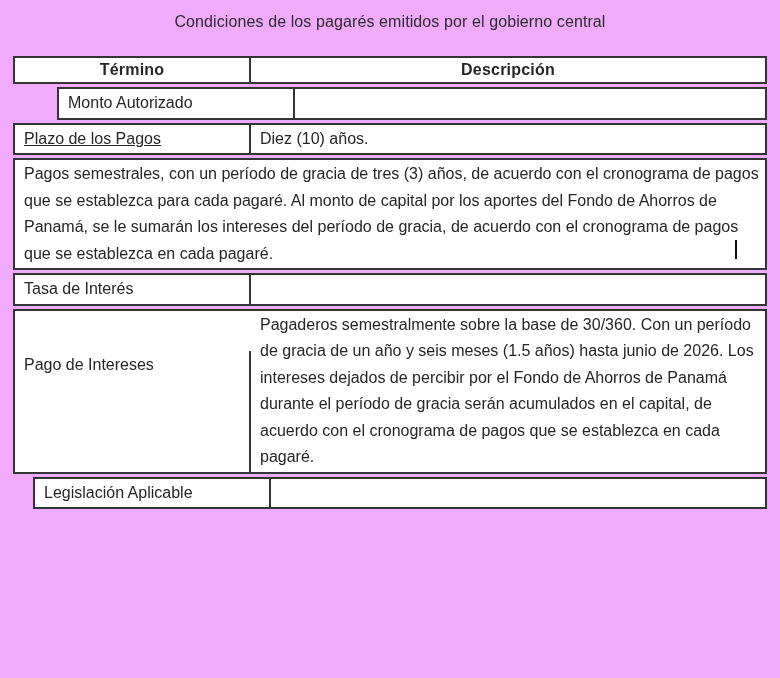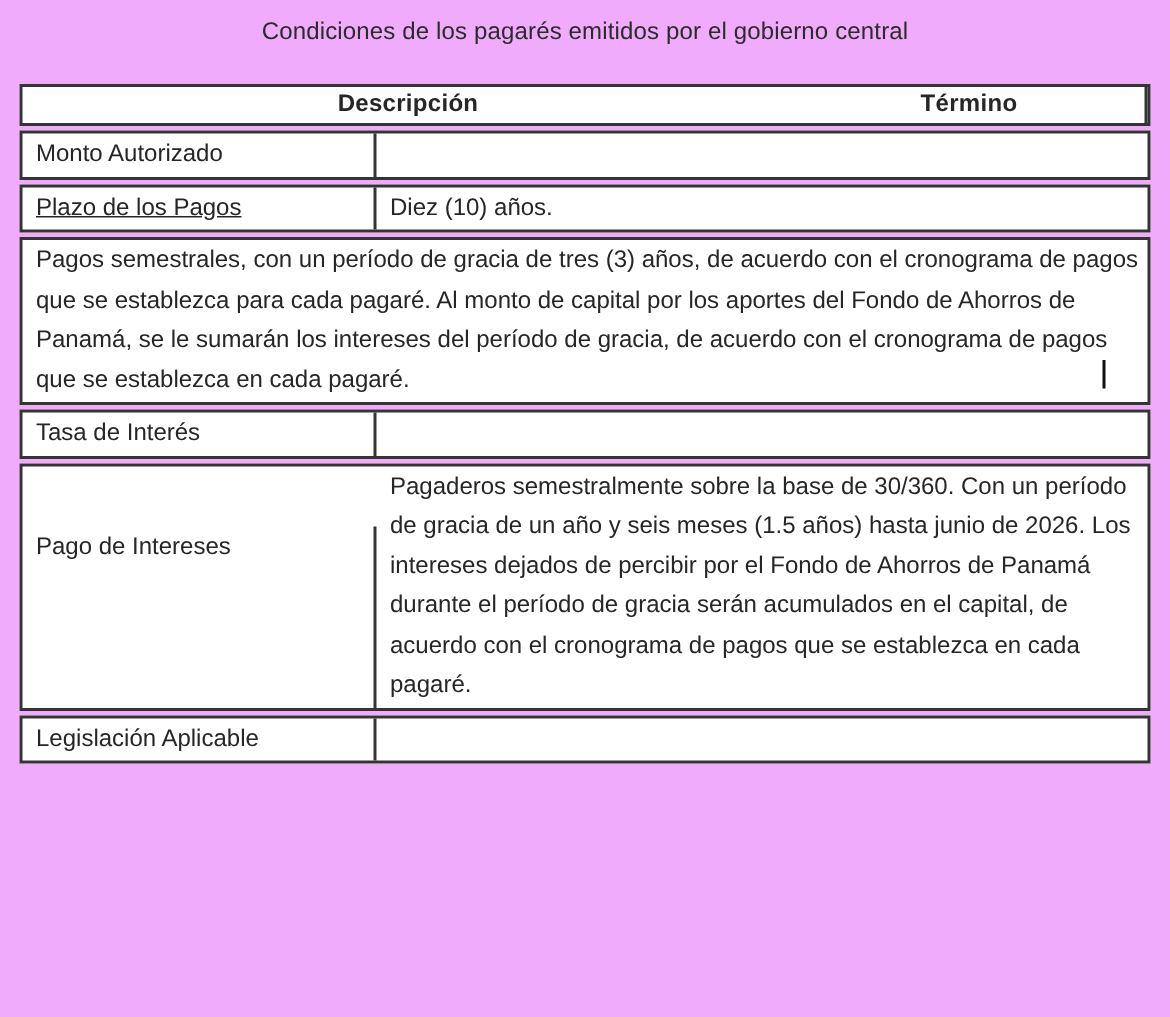--- a/index.html
+++ b/index.html
@@ -74,25 +74,25 @@
 </style>
 </head>
 <body>
 
 <div class="page" style="background: #f0abfc; color: rgb(38, 38, 38);">
 
   <div class="doc-title">Condiciones de los pagarés emitidos por el gobierno central</div>
 
   <div class="terms-table">
     <div class="t-row header-row" style="border-color: rgb(52, 52, 52);">
+      <div class="t-cell term-col" style="border-color: rgb(52, 52, 52);">Término</div>
       <div class="t-cell desc-col">Descripción</div>
-      <div class="t-cell term-col" style="border-color: rgb(52, 52, 52);">Término</div>
     </div>
 
-  <div class="t-row" style="border-color: rgb(52, 52, 52);">
+  <div class="t-row" style="border-color: rgb(52, 52, 52); margin-left: 44px;">
     <div class="t-cell term-col" style="border-color: rgb(52, 52, 52);">Monto Autorizado</div>
   </div>
 
   <div class="t-row" style="border-color: rgb(52, 52, 52);">
     <div class="t-cell term-col" style="border-color: rgb(52, 52, 52); text-decoration: underline;">Plazo de los Pagos</div>
     <div class="t-cell desc-col">Diez (10) años.</div>
   </div>
 
   <div class="t-row" style="border-color: rgb(52, 52, 52);">
     <div class="t-cell desc-col">Pagos semestrales, con un período de gracia de tres (3) años, de acuerdo con el cronograma de pagos que se establezca para cada pagaré. Al monto de capital por los aportes del Fondo de Ahorros de Panamá, se le sumarán los intereses del período de gracia, de acuerdo con el cronograma de pagos que se establezca en cada pagaré.</div>
@@ -100,19 +100,19 @@
 
   <div class="t-row" style="border-color: rgb(52, 52, 52);">
     <div class="t-cell term-col" style="border-color: rgb(52, 52, 52);">Tasa de Interés</div>
   </div>
 
   <div class="t-row" style="border-color: rgb(52, 52, 52);">
     <div class="t-cell term-col" style="border-color: rgb(52, 52, 52); margin-top: 40px;">Pago de Intereses</div>
     <div class="t-cell desc-col">Pagaderos semestralmente sobre la base de 30/360. Con un período de gracia de un año y seis meses (1.5 años) hasta junio de 2026. Los intereses dejados de percibir por el Fondo de Ahorros de Panamá durante el período de gracia serán acumulados en el capital, de acuerdo con el cronograma de pagos que se establezca en cada pagaré.</div>
   </div>
 
-  <div class="t-row" style="border-color: rgb(52, 52, 52);">
+  <div class="t-row" style="border-color: rgb(52, 52, 52); margin-left: 20px;">
     <div class="t-cell term-col" style="border-color: rgb(52, 52, 52);">Legislación Aplicable</div>
   </div>
 </div>
 
   <div class="text-caret" style="display: block;"></div>
 </div>
 
 </body></html>

